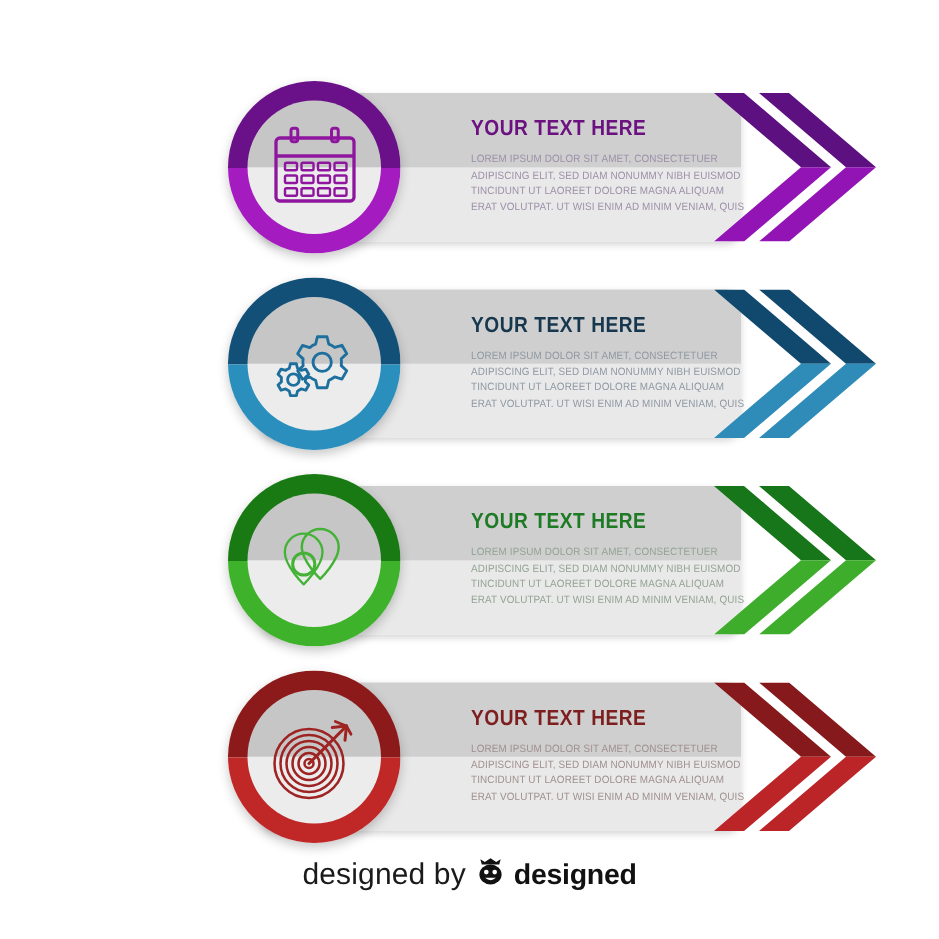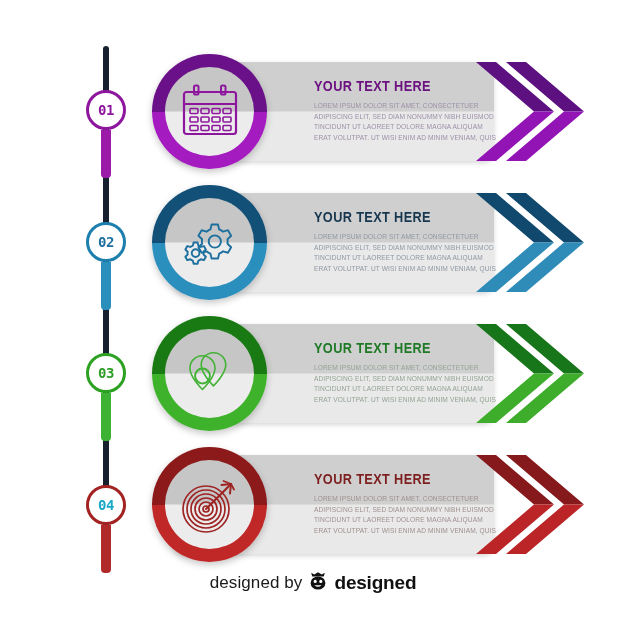--- a/index.html
+++ b/index.html
@@ -175,69 +175,38 @@
     left: 0;
     top: 571px;
     width: 626px;
     display: flex;
     align-items: center;
     justify-content: center;
     gap: 6px;
   }
   .footer-designed {
     font-family: "Liberation Sans", sans-serif;
-    font-size: 17px;
+    font-size: 20px;
     color: #1a1a1a;
     letter-spacing: 0.1px;
   }
   .footer-brand {
     font-family: "Liberation Sans", sans-serif;
     font-size: 19px;
     font-weight: bold;
     color: #111111;
     letter-spacing: -0.2px;
   }
   .freepik-logo { display: block; }
 </style>
 </head>
 <body>
 
 <div id="infographic">
 
-  <div class="timeline">
-    <div class="timeline-spine" style="background: rgb(22, 32, 46);"></div>
-
-    <div class="tl-node" id="tl-node-0" style="top:44px;">
-      <div class="tl-stem" id="tl-stem-0" style="background: rgb(155, 27, 168);"></div>
-      <div class="tl-circle" id="tl-circle-0" style="border-color: rgb(142, 22, 158);">
-        <span class="tl-num" id="tl-num-0" style="color: rgb(142, 22, 158);">01</span>
-      </div>
-    </div>
-
-    <div class="tl-node" id="tl-node-1" style="top:176px;">
-      <div class="tl-stem" id="tl-stem-1" style="background: rgb(43, 143, 189);"></div>
-      <div class="tl-circle" id="tl-circle-1" style="border-color: rgb(29, 127, 173);">
-        <span class="tl-num" id="tl-num-1" style="color: rgb(29, 111, 158);">02</span>
-      </div>
-    </div>
-
-    <div class="tl-node" id="tl-node-2" style="top:307px;">
-      <div class="tl-stem" id="tl-stem-2" style="background: rgb(62, 178, 51);"></div>
-      <div class="tl-circle" id="tl-circle-2" style="border-color: rgb(44, 161, 34);">
-        <span class="tl-num" id="tl-num-2" style="color: rgb(47, 158, 40);">03</span>
-      </div>
-    </div>
-
-    <div class="tl-node" id="tl-node-3" style="top:439px;">
-      <div class="tl-stem" id="tl-stem-3" style="background: rgb(176, 42, 42);"></div>
-      <div class="tl-circle" id="tl-circle-3" style="border-color: rgb(163, 34, 34);">
-        <span class="tl-num" id="tl-num-3" style="color: rgb(23, 168, 200);">04</span>
-      </div>
-    </div>
-  </div>
 
   <div class="row" id="row-0" style="top:54px;">
     <div class="panel">
       <div class="panel-text">
         <div class="panel-title" id="title-0" style="color: rgb(107, 17, 128);">YOUR TEXT HERE</div>
         <div class="panel-body" id="body-0" style="color: rgb(156, 143, 168);">
             <div>LOREM IPSUM DOLOR SIT AMET, CONSECTETUER</div>
             <div>ADIPISCING ELIT, SED DIAM NONUMMY NIBH EUISMOD</div>
             <div>TINCIDUNT UT LAOREET DOLORE MAGNA ALIQUAM</div>
             <div>ERAT VOLUTPAT. UT WISI ENIM AD MINIM VENIAM, QUIS</div>

